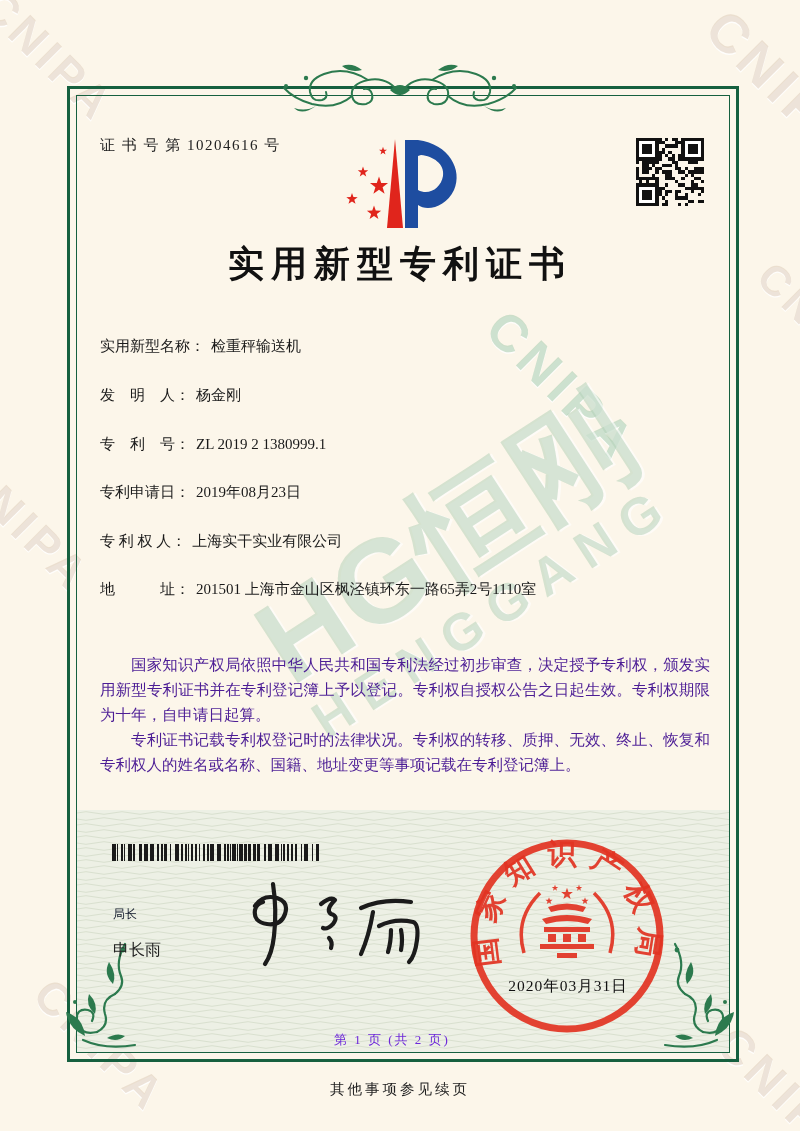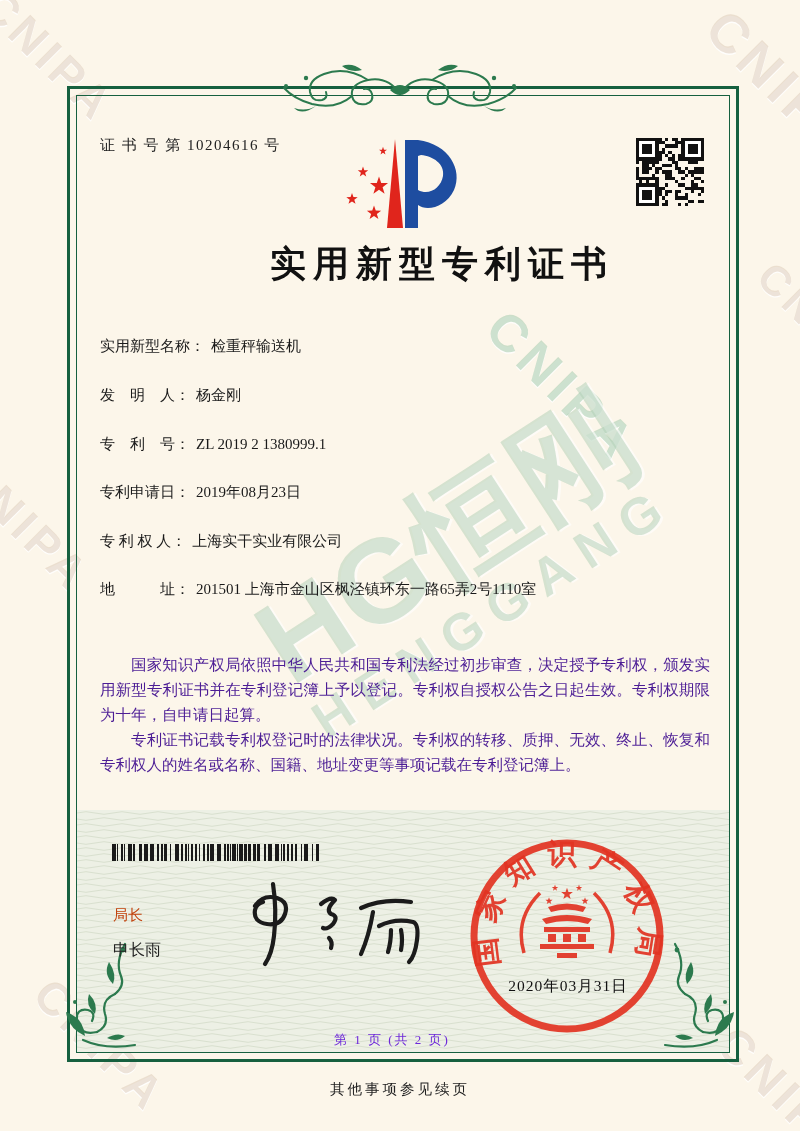--- a/index.html
+++ b/index.html
@@ -34,31 +34,31 @@
     border:3px solid #16603f;z-index:2;}
   .frame-inner{position:absolute;left:76px;top:95px;width:652px;height:956px;
     border:1px solid #16603f;z-index:2;}
   .ornament{position:absolute;z-index:3;}
   
   .content{position:absolute;left:0;top:0;width:740px;height:1131px;z-index:4;}
   .cert-no{position:absolute;left:100px;top:136px;font-size:15px;letter-spacing:1.5px;color:#222;}
   .logo{position:absolute;left:333px;top:126px;}
   .qr{position:absolute;left:636px;top:138px;}
   .title{position:absolute;left:70px;top:240px;width:660px;text-align:center;
-    font-size:36px;font-weight:bold;letter-spacing:7px;color:#111;padding-left:42px;}
+    font-size:36px;font-weight:bold;letter-spacing:7px;color:#111;}
   .field-row{position:absolute;left:100px;width:560px;font-size:15px;white-space:nowrap;}
   .f-label{color:#1a1a1a;}
   .f-value{margin-left:6px;color:#1a1a1a;}
   .f-group2{position:absolute;left:308px;top:0;}
   .paras{position:absolute;left:100px;top:652px;width:610px;font-size:15.5px;
     line-height:25px;text-align:justify;color:#4c1d95;}
   .paras p{margin:0;text-indent:2em;}
   .barcode{position:absolute;left:112px;top:844px;}
   .officer-title{position:absolute;left:113px;top:906px;font-family:"Liberation Sans",sans-serif;
-    font-size:15px;color:#c2410c;}
+    font-size:12px;color:#0f172a;}
   .officer-name{position:absolute;left:113px;top:940px;font-family:"Liberation Sans",sans-serif;
     font-size:16px;color:#222;}
   .signature{position:absolute;left:233px;top:870px;}
   .seal{position:absolute;left:462px;top:831px;z-index:5;}
   .seal-date{position:absolute;left:482px;top:976px;width:172px;text-align:center;
     font-size:15.5px;letter-spacing:1px;color:#111;z-index:6;}
   .page-num{position:absolute;left:62px;top:1031px;width:660px;text-align:center;
     font-size:13px;letter-spacing:2px;color:#6d28d9;}
   .cont-note{position:absolute;left:70px;top:1080px;width:660px;text-align:center;
     font-size:14.5px;letter-spacing:3px;color:#222;}

